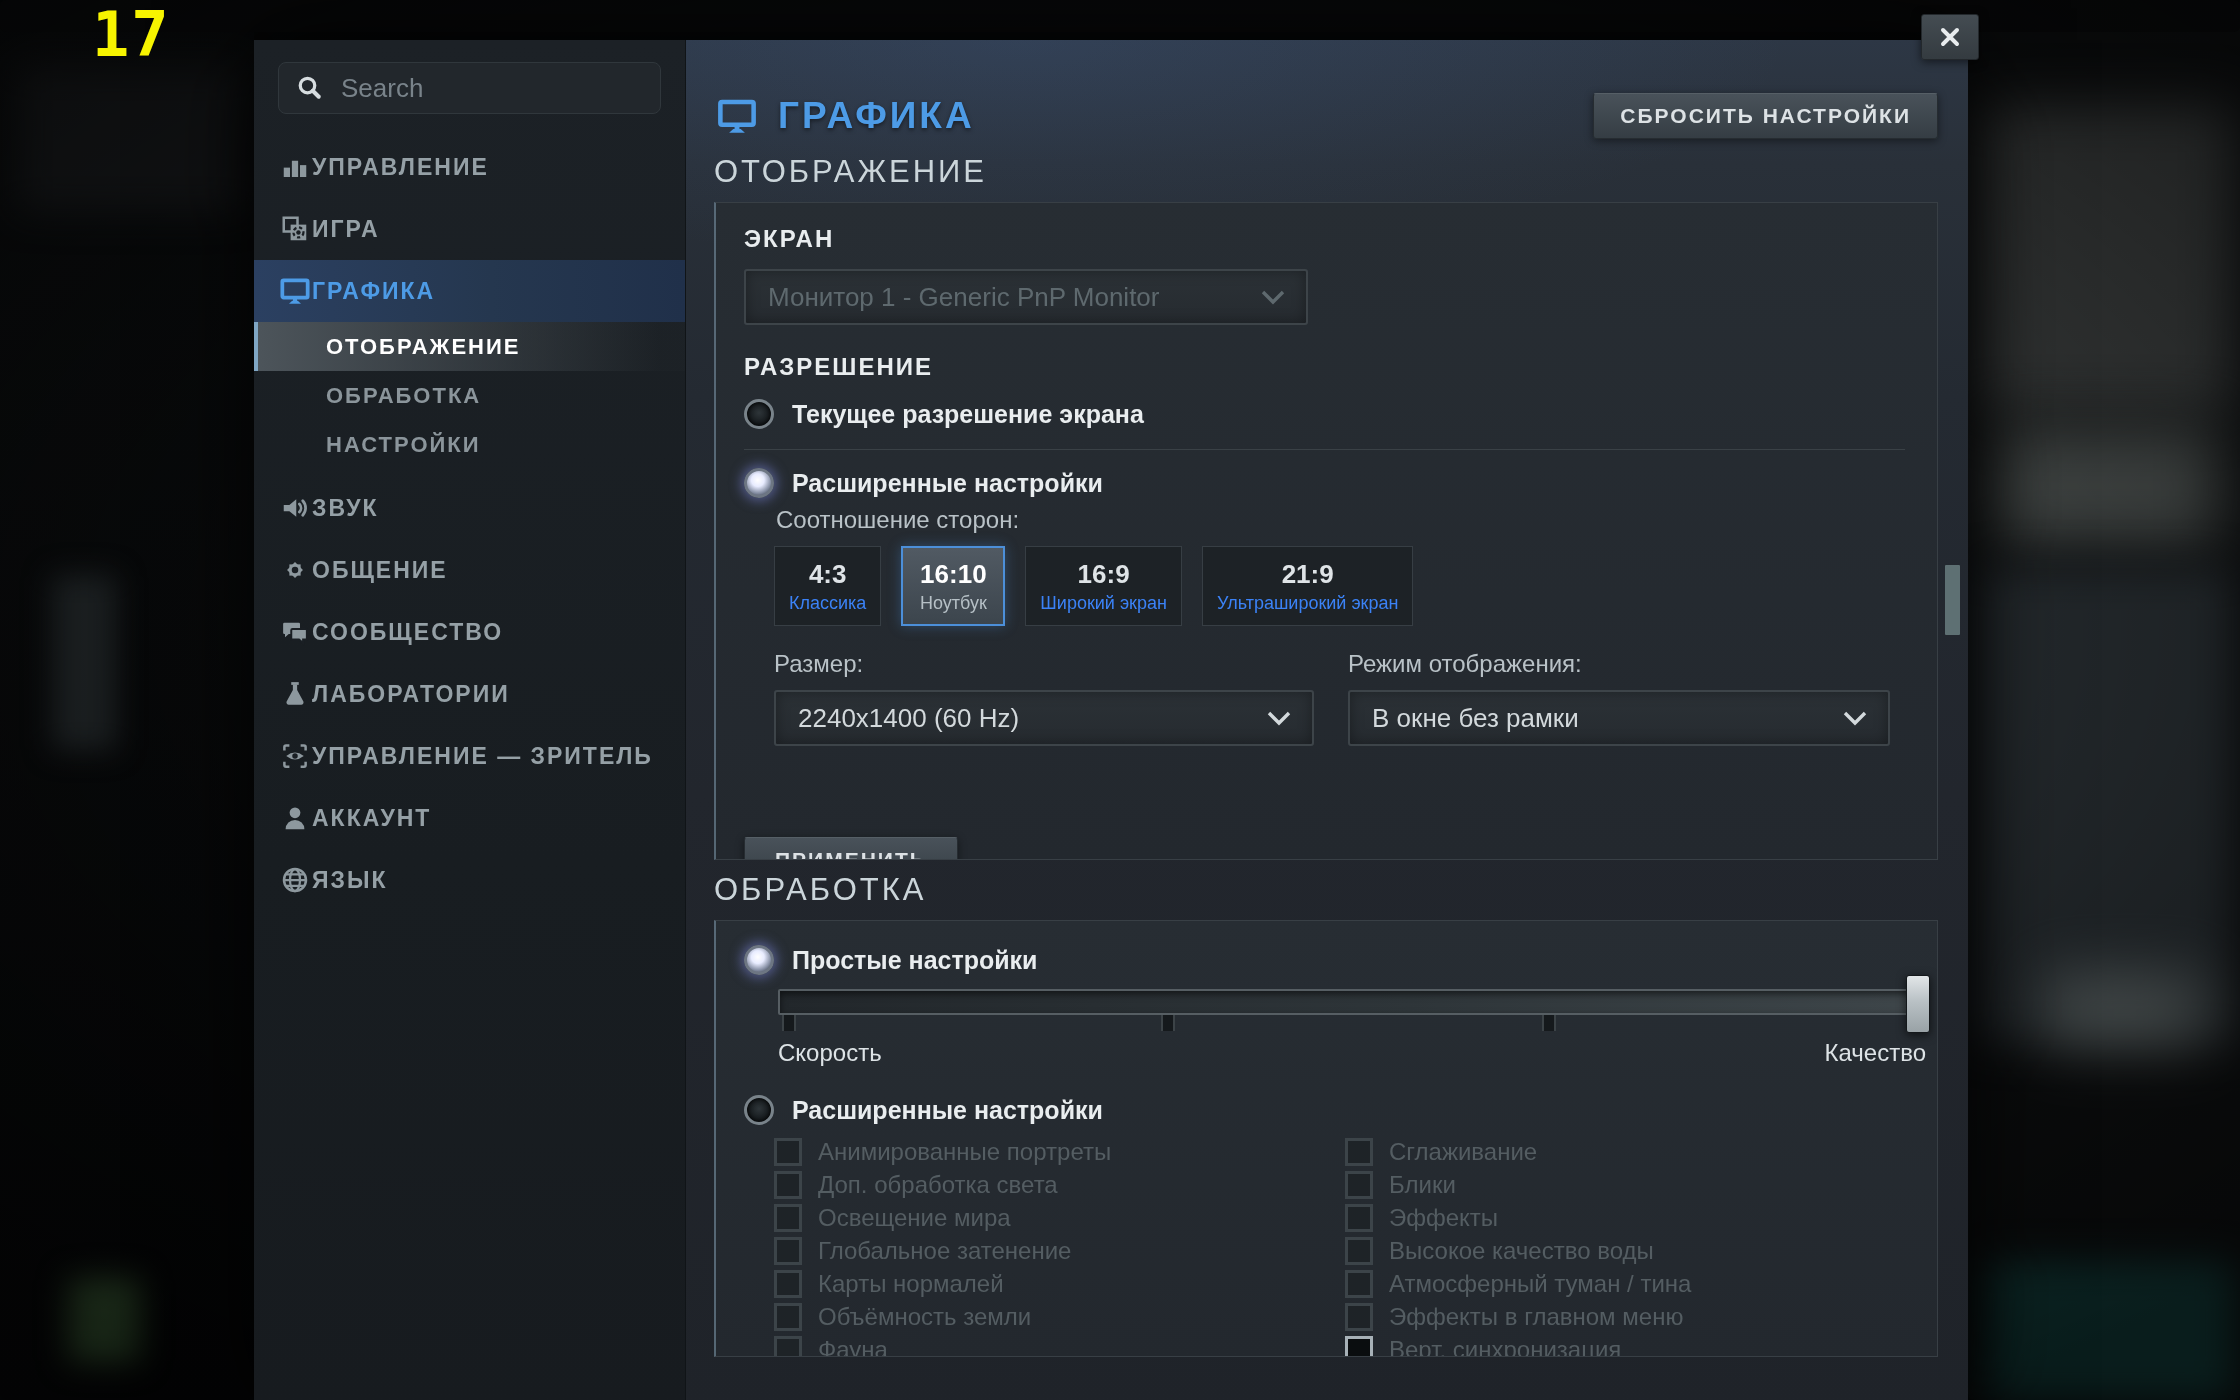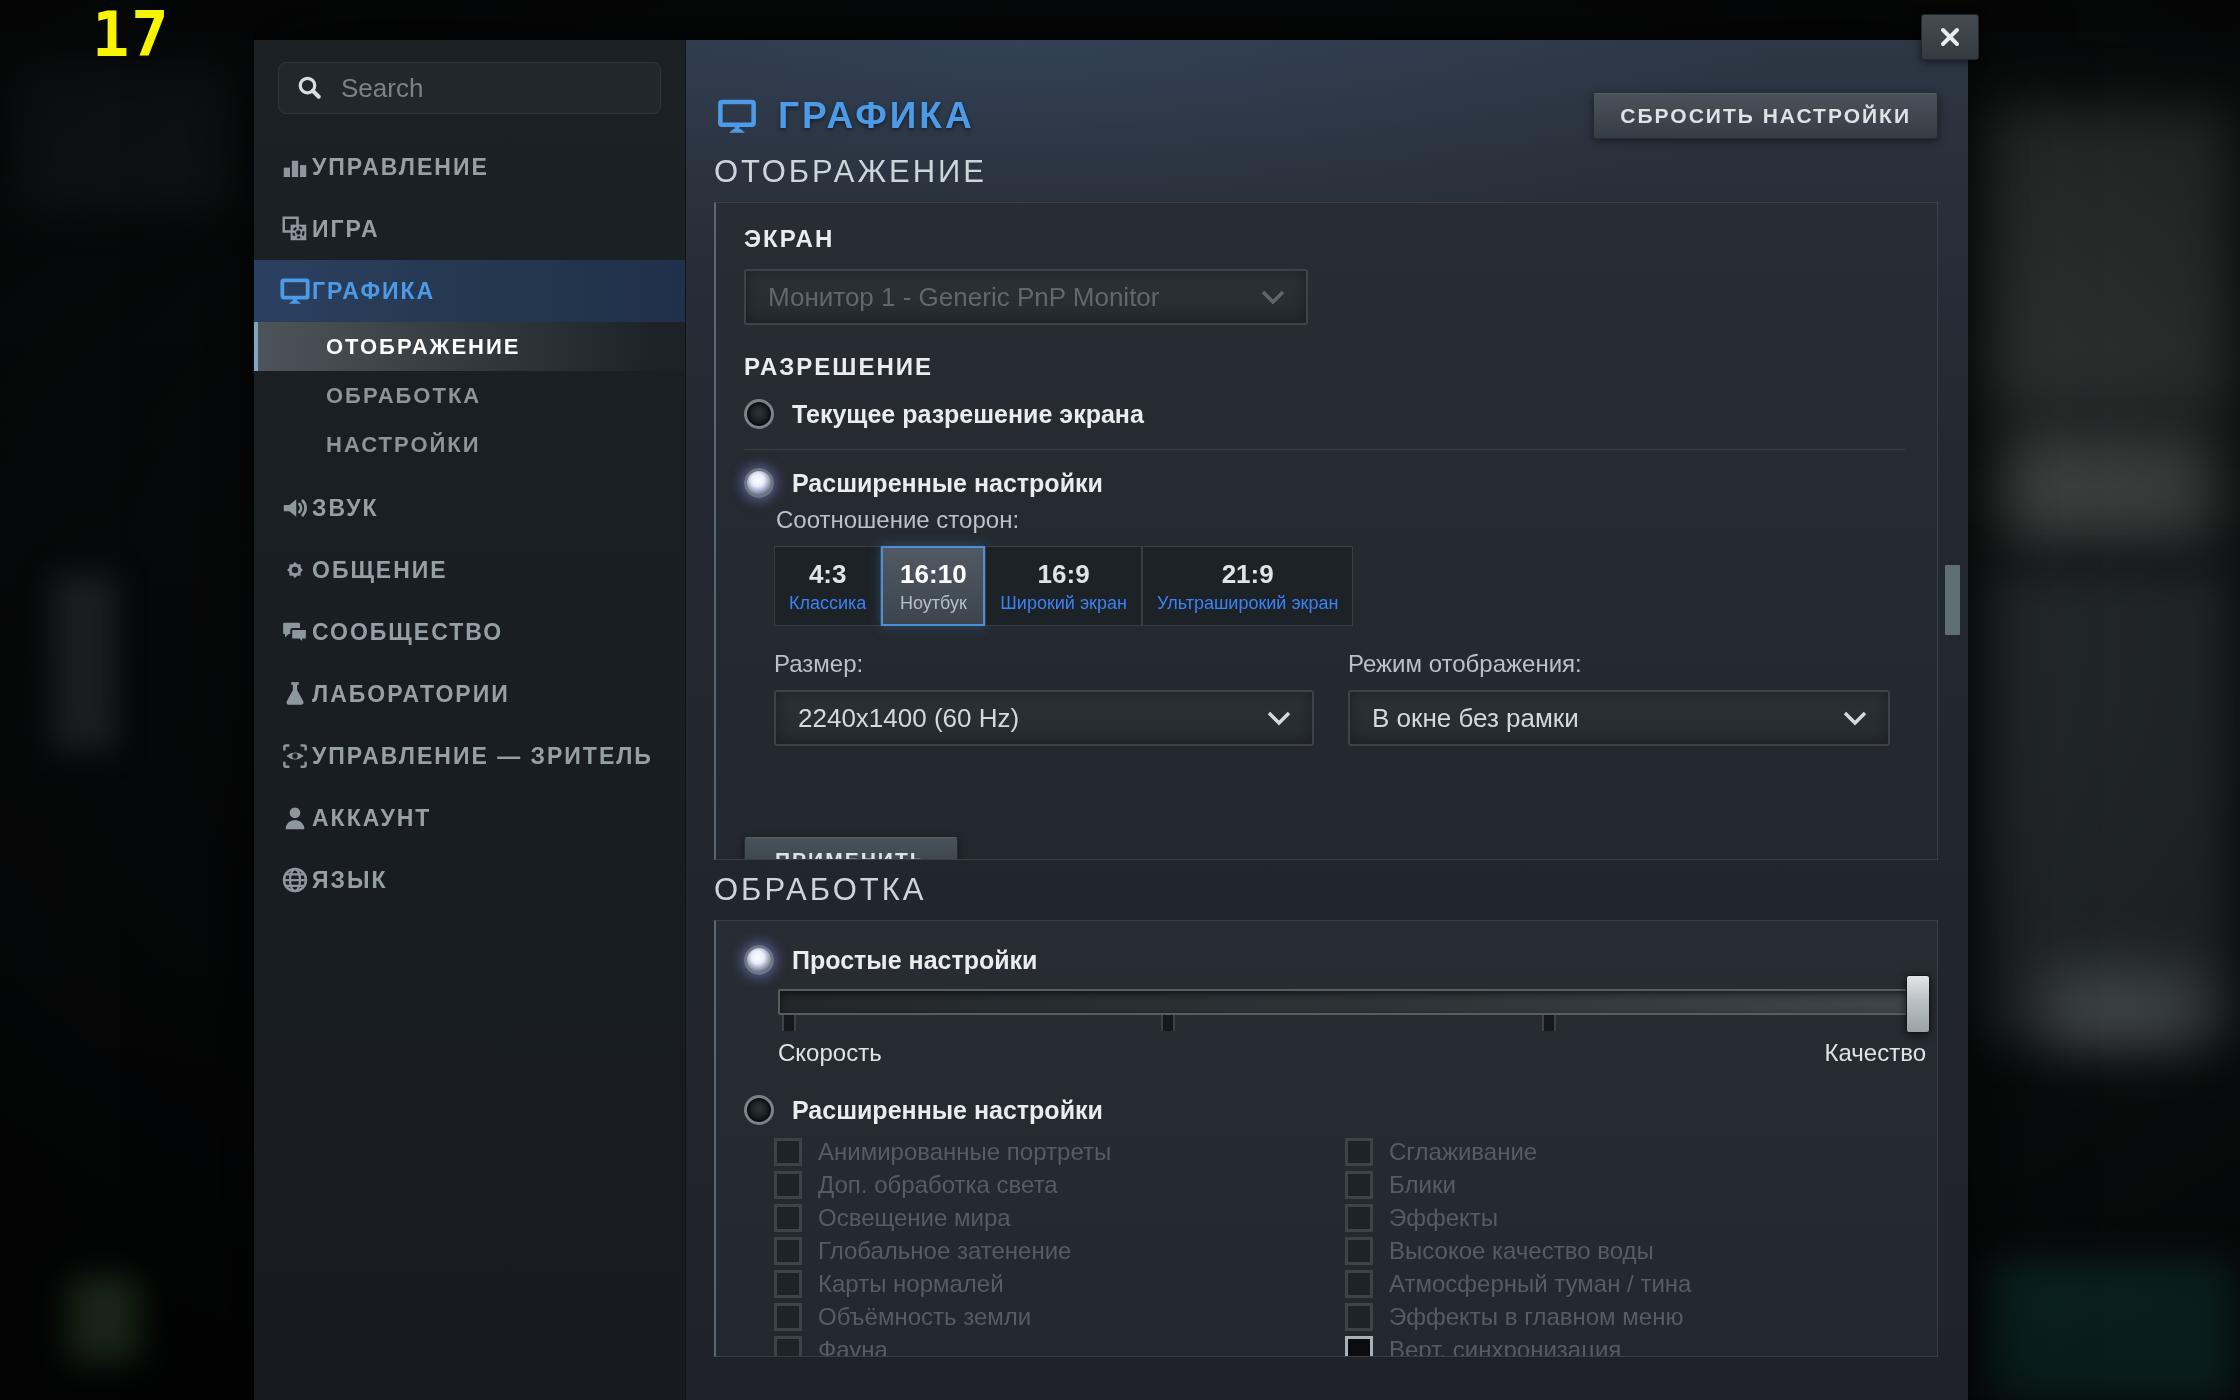--- a/index.html
+++ b/index.html
@@ -134,21 +134,21 @@
   .radio.on{
     border-color:#6d7683;
     background:radial-gradient(circle at 45% 38%,#ffffff 0%,#e8ecff 32%,#8a93a8 64%,#2c3440 96%);
     box-shadow:0 0 12px 3px rgba(130,140,230,.5);
   }
   .radio-label{color:#e9edef;font-size:25px;font-weight:bold}
 
   .divider{height:1px;background:#3a4146;margin:20px 4px 2px 0}
 
   .aspect-label{color:#b9c2c7;font-size:24px;margin:8px 0 0 32px}
-  .aspect-row{display:flex;margin:12px 0 0 30px}
+  .aspect-row{display:flex;gap:20px;margin:12px 0 0 30px}
   .aspect-btn{
     height:80px;min-width:104px;padding:0 14px;box-sizing:border-box;cursor:pointer;
     background:#1d2226;border:1px solid #373e44;
     display:flex;flex-direction:column;align-items:center;justify-content:center;gap:3px;
   }
   .aspect-btn .ratio{color:#dfe4e7;font-size:26px;font-weight:bold}
   .aspect-btn .aname{color:#3b82f6;font-size:18px;white-space:nowrap}
   .aspect-btn.selected{
     background:linear-gradient(180deg,#515a63 0%,#3c454d 100%);
     border:2px solid #4c8fd9;box-shadow:0 0 12px rgba(76,143,217,.35);

